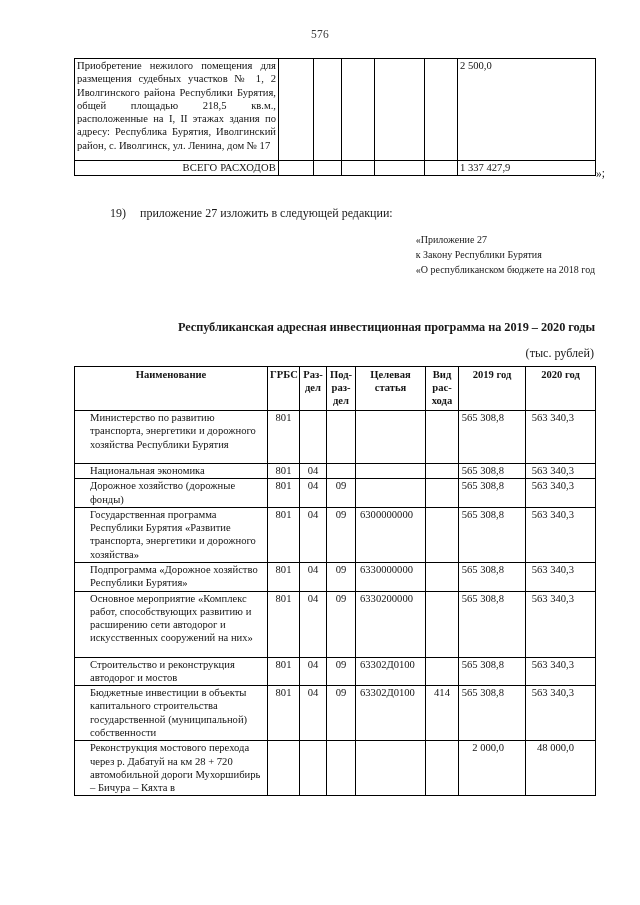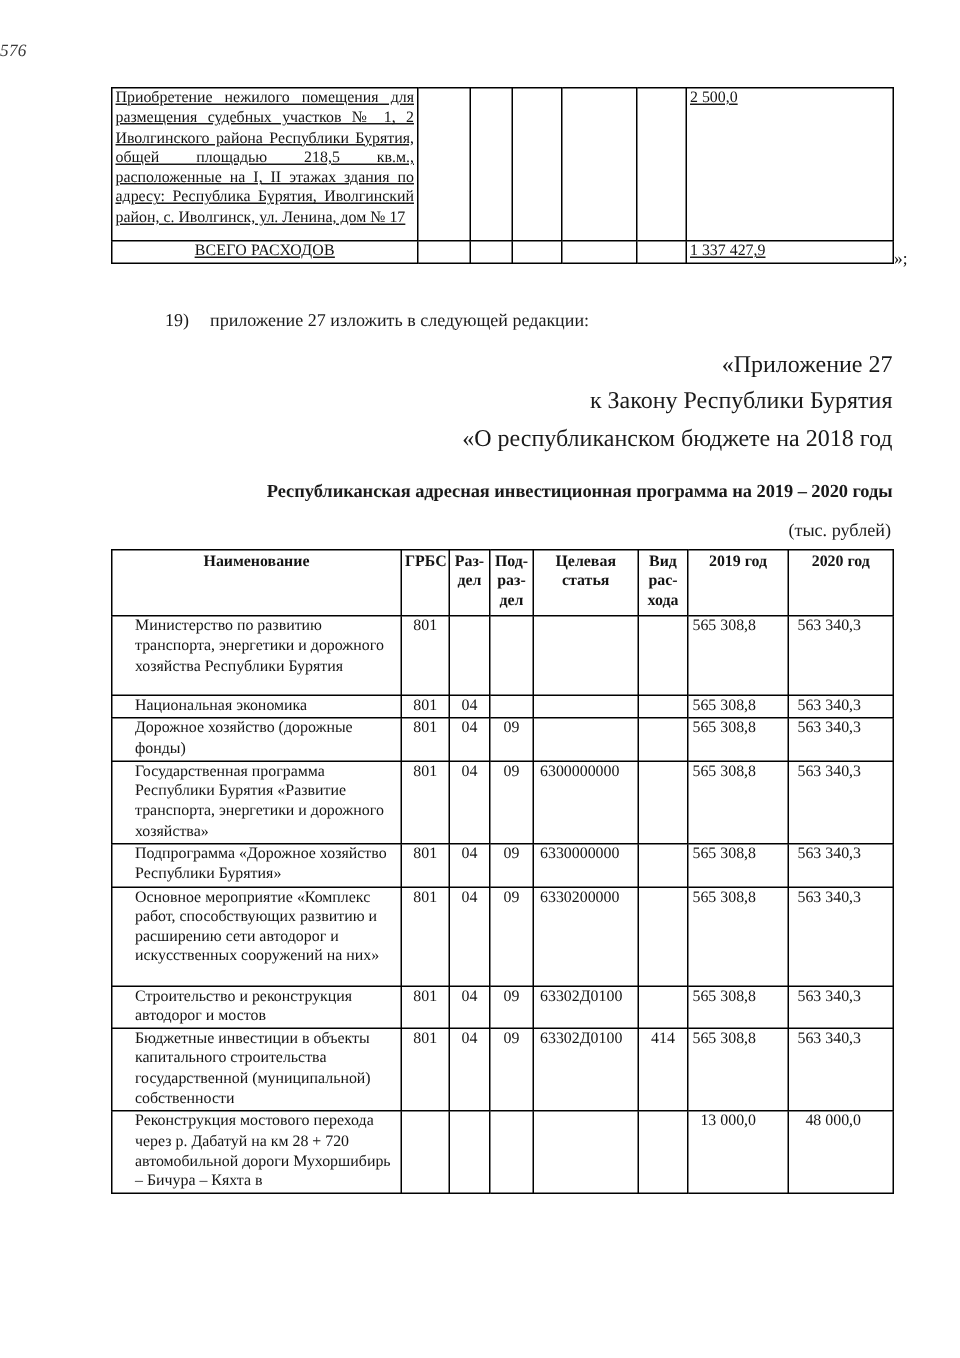--- a/index.html
+++ b/index.html
@@ -21,25 +21,24 @@
     width: 640px;
     height: 905px;
   }
 
   
   .page-number {
     position: absolute;
     top: 28px;
     left: 0;
     width: 640px;
-    text-align: left;
+    text-align: center;
     font-size: 11.5px;
     color: #3a3a3a;
     letter-spacing: .2px;
-    font-style: italic;
   }
 
   
   table.doc-table {
     border-collapse: collapse;
     table-layout: fixed;
     font-size: 10.6px;
     line-height: 1.255;
     color: #141414;
   }
@@ -50,32 +49,31 @@
     padding: 0px 2px 1px 2px;
     font-weight: normal;
   }
 
   
   .top-table-wrap {
     position: absolute;
     left: 74px;
     top: 58px;
     width: 521px;
-    text-decoration: underline;
   }
   table.top-table { width: 521px; }
   table.top-table td { height: auto; }
   .tt-name {
     text-align: justify;
     text-align-last: left;
     hyphens: manual;
     padding-right: 3px;
   }
   .tt-num { text-align: left; padding-right: 3px; white-space: nowrap; }
-  .tt-total-label { text-align: center; letter-spacing: .15px; }
+  .tt-total-label { text-align: right; letter-spacing: .15px; }
   .closing-mark {
     position: absolute;
     left: 596px;
     top: 167px;
     font-size: 11.5px;
     color: #141414;
   }
 
   
   .item-19 {
@@ -83,22 +81,22 @@
     left: 110px;
     top: 206px;
     font-size: 12px;
   }
   .item-19 .num { display: inline-block; width: 30px; }
 
   .annex-block {
     position: absolute;
     right: 45px;
     top: 232px;
-    text-align: right;
-    font-size: 16px;
+    text-align: left;
+    font-size: 10px;
     line-height: 1.52;
   }
 
   .program-title {
     position: absolute;
     left: 74px;
     top: 320px;
     width: 521px;
     text-align: right;
     font-weight: bold;
@@ -307,20 +305,20 @@
           <td class="c-money">565 308,8</td>
           <td class="c-money">563 340,3</td>
         </tr>
         <tr>
           <td class="c-name" style="height:51px">Реконструкция мостового перехода через р. Дабатуй на км 28 + 720 автомобильной дороги Мухоршибирь – Бичура – Кяхта в</td>
           <td class="c-code"></td>
           <td class="c-code"></td>
           <td class="c-code"></td>
           <td class="c-target"></td>
           <td class="c-code"></td>
-          <td class="c-money">13 000,0</td>
+          <td class="c-money">2 000,0</td>
           <td class="c-money">48 000,0</td>
         </tr>
       </tbody>
     </table>
   </div>
 
 </div>
 
 </body></html>

